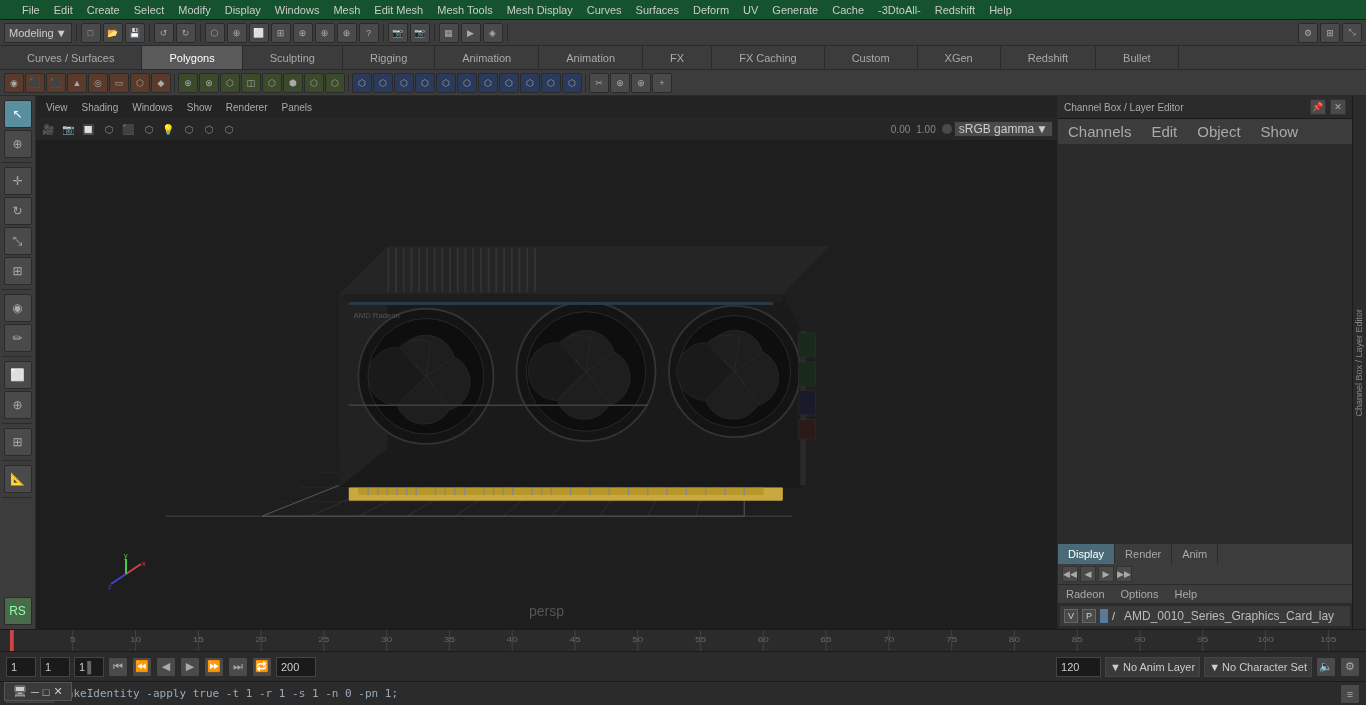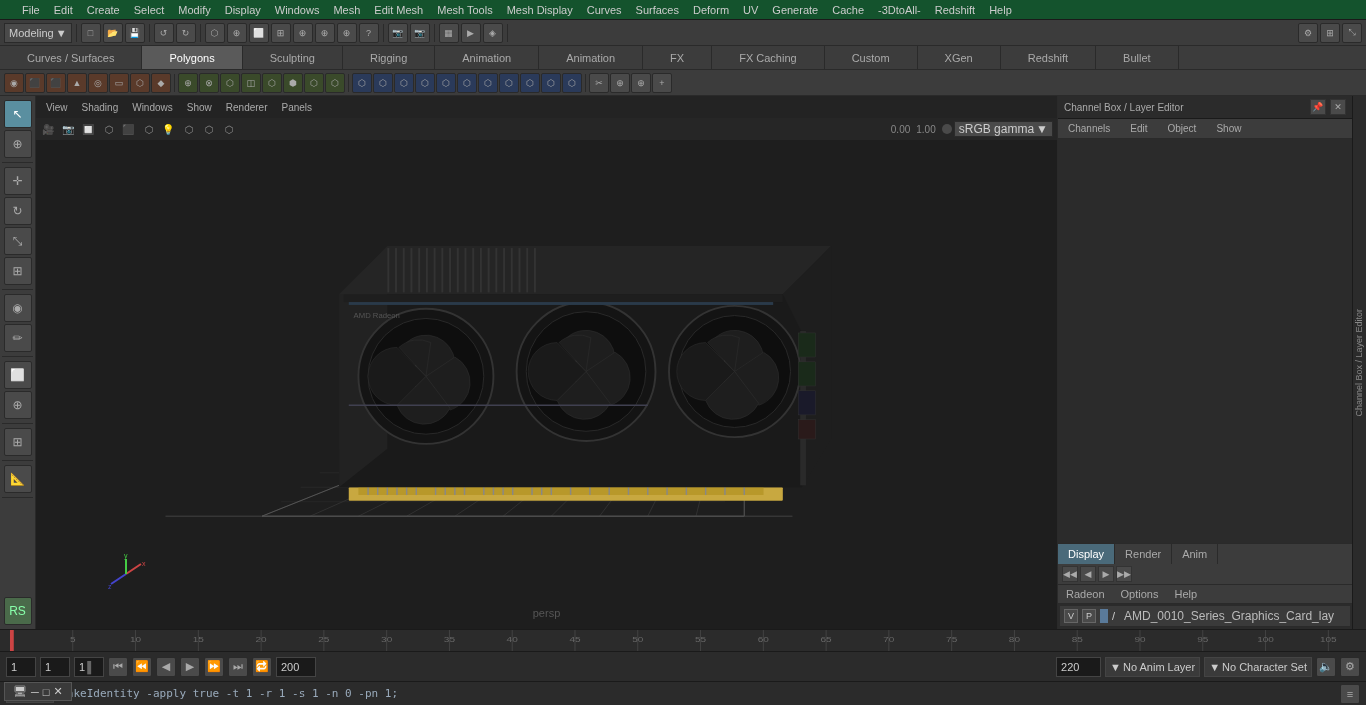--- a/index.html
+++ b/index.html
@@ -132,21 +132,21 @@
       background: #1e1e1e;
       position: relative;
       overflow: hidden;
     }
     #viewport-label {
       position: absolute;
       bottom: 10px;
       left: 50%;
       transform: translateX(-50%);
       color: #555;
-      font-size: 11px;
+      font-size: 14px;
     }
     .vp-menu-item {
       padding: 2px 6px;
       font-size: 10px;
       color: #aaa;
       cursor: pointer;
     }
 
     
     #right-panel {
@@ -166,21 +166,21 @@
       font-size: 10px;
       color: #aaa;
     }
     #channel-box-tabs {
       display: flex;
       background: #3c3c3c;
       border-bottom: 1px solid #2a2a2a;
     }
     .cb-tab {
       padding: 4px 10px;
-      font-size: 10px;
+      font-size: 15px;
       cursor: pointer;
       color: #aaa;
     }
     #channel-box-body {
       flex: 1;
       background: #2b2b2b;
       overflow: auto;
     }
     #layer-editor-section {
       border-top: 1px solid #2a2a2a;
@@ -851,21 +851,21 @@
   <div class="tb-btn" style="font-size:11px;">◀</div>
   <div class="tb-btn" style="font-size:11px;">▶</div>
   <div class="tb-btn" style="font-size:11px;">⏩</div>
   <div class="tb-btn" style="font-size:11px;">⏭</div>
   <div class="tb-btn" style="font-size:11px;">🔁</div>
 
   <div class="sb-field" style="width:40px;">200</div>
 
   <div style="flex:1"></div>
 
-  <div class="sb-field" style="width:45px;">220</div>
+  <div class="sb-field" style="width:45px;">120</div>
 
   <div class="sb-dropdown">
     <span>▼</span>
     <span>No Anim Layer</span>
   </div>
 
   <div class="sb-dropdown">
     <span>▼</span>
     <span>No Character Set</span>
   </div>

